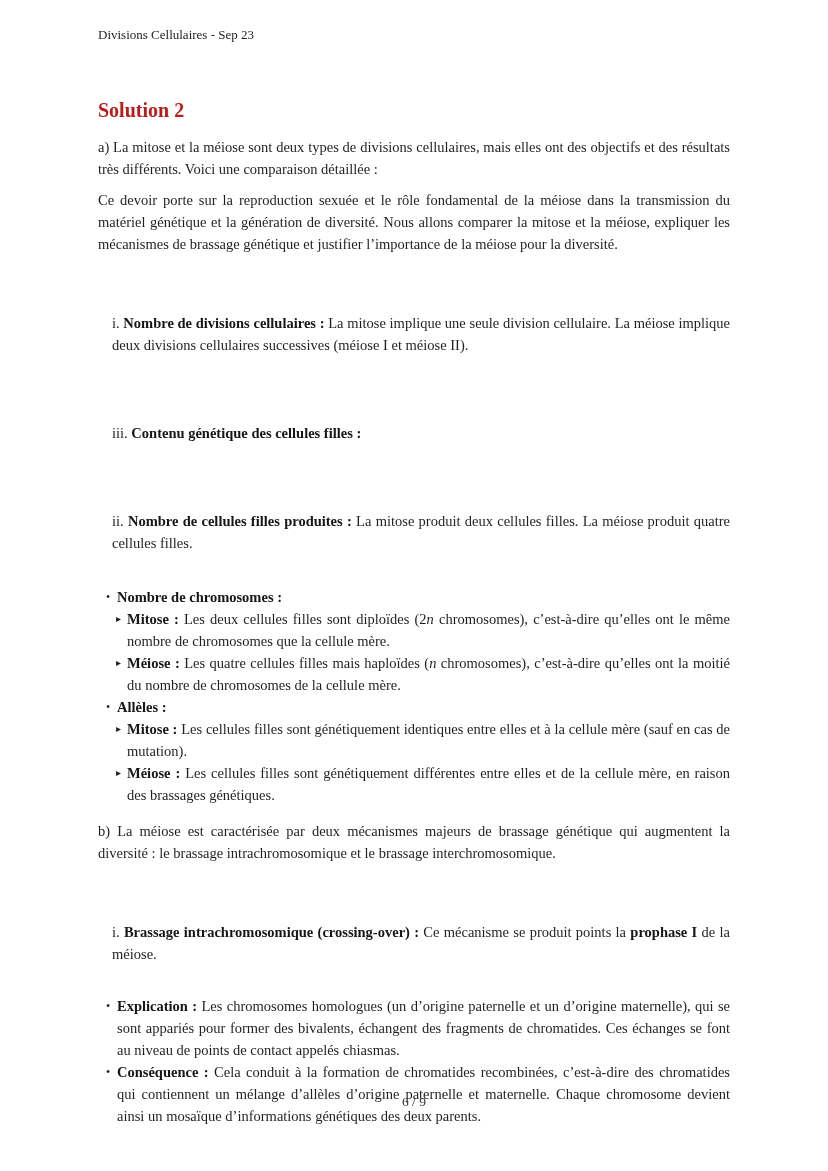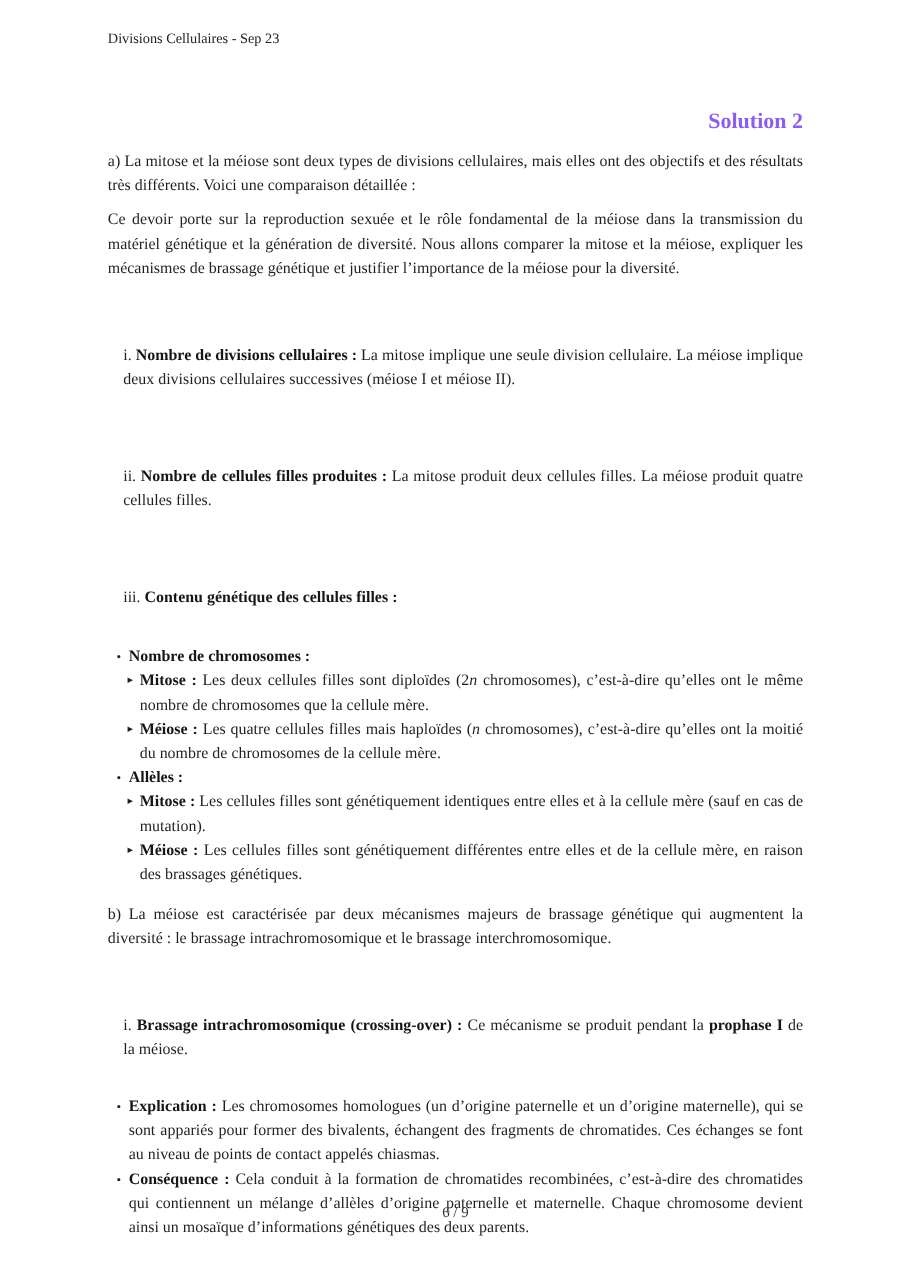--- a/index.html
+++ b/index.html
@@ -20,22 +20,21 @@
   .running-header {
     padding-top: 24px;
     font-size: 13px;
     color: #222222;
   }
   .doc-title {
     margin-top: 52px;
     font-size: 20px;
     line-height: 24px;
     font-weight: 700;
-    color: #8b5cf6;
-    text-align: right;
+    color: #b91c1c;
   }
   p.body-para { margin-top: 14px; text-align: justify; }
   p.body-para + p.body-para { margin-top: 9px; }
   .sec { padding-left: 14px; text-align: justify; }
   .mt57 { margin-top: 57px; }
   .mt66 { margin-top: 66px; }
   .mt30 { margin-top: 30px; }
   .mt32 { margin-top: 32px; }
   .mt12 { margin-top: 12px; }
   b { font-weight: 700; color: #161616; }
@@ -75,25 +74,25 @@
 
     <p class="body-para">a) La mitose et la méiose sont deux types de divisions cellulaires, mais elles ont des objectifs et des résultats très différents. Voici une comparaison détaillée :</p>
 
     <p class="body-para">Ce devoir porte sur la reproduction sexuée et le rôle fondamental de la méiose dans la transmission du matériel génétique et la génération de diversité. Nous allons comparer la mitose et la méiose, expliquer les mécanismes de brassage génétique et justifier l’importance de la méiose pour la diversité.</p>
 
     <div class="sec mt57">
       <span>i. </span><b>Nombre de divisions cellulaires :</b><span> La mitose implique une seule division cellulaire. La méiose implique deux divisions cellulaires successives (méiose I et méiose II).</span>
     </div>
 
     <div class="sec mt66">
-      <span>ii. </span><b>Nombre de cellules filles produites :</b><span> La mitose produit deux cellules filles. La méiose produit quatre cellules filles.</span>
+      <span>iii. </span><b>Contenu génétique des cellules filles :</b><span></span>
     </div>
 
     <div class="sec mt66">
-      <span>iii. </span><b>Contenu génétique des cellules filles :</b><span></span>
+      <span>ii. </span><b>Nombre de cellules filles produites :</b><span> La mitose produit deux cellules filles. La méiose produit quatre cellules filles.</span>
     </div>
 
     <ul class="blist mt32">
       <li class="li-row li-1">
         <span class="marker">•</span>
         <div class="li-text"><b>Nombre de chromosomes :</b></div>
       </li>
       <li class="li-row li-2">
         <span class="marker tri">▸</span>
         <div class="li-text"><b>Mitose :</b><span> Les deux cellules filles sont diploïdes (2</span><i class="mathvar">n</i><span> chromosomes), c’est-à-dire qu’elles ont le même nombre de chromosomes que la cellule mère.</span></div>
@@ -112,21 +111,21 @@
       </li>
       <li class="li-row li-2">
         <span class="marker tri">▸</span>
         <div class="li-text"><b>Méiose :</b><span> Les cellules filles sont génétiquement différentes entre elles et de la cellule mère, en raison des brassages génétiques.</span></div>
       </li>
     </ul>
 
     <p class="body-para mt12">b) La méiose est caractérisée par deux mécanismes majeurs de brassage génétique qui augmentent la diversité : le brassage intrachromosomique et le brassage interchromosomique.</p>
 
     <div class="sec mt57">
-      <span>i. </span><b>Brassage intrachromosomique (crossing-over) :</b><span> Ce mécanisme se produit pendant la </span><b>prophase I</b><span> de la méiose.</span>
+      <span>i. </span><b>Brassage intrachromosomique (crossing-over) :</b><span> Ce mécanisme se produit points la </span><b>prophase I</b><span> de la méiose.</span>
     </div>
 
     <ul class="blist mt30">
       <li class="li-row li-1">
         <span class="marker">•</span>
         <div class="li-text"><b>Explication :</b><span> Les chromosomes homologues (un d’origine paternelle et un d’origine maternelle), qui se sont appariés pour former des bivalents, échangent des fragments de chromatides. Ces échanges se font au niveau de points de contact appelés chiasmas.</span></div>
       </li>
       <li class="li-row li-1">
         <span class="marker">•</span>
         <div class="li-text"><b>Conséquence :</b><span> Cela conduit à la formation de chromatides recombinées, c’est-à-dire des chromatides qui contiennent un mélange d’allèles d’origine paternelle et maternelle. Chaque chromosome devient ainsi un mosaïque d’informations génétiques des deux parents.</span></div>

